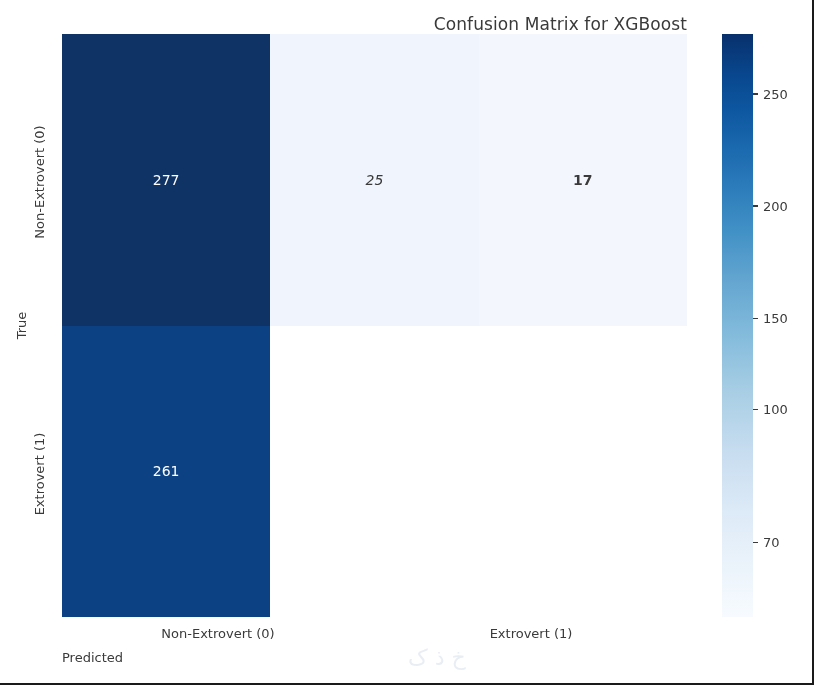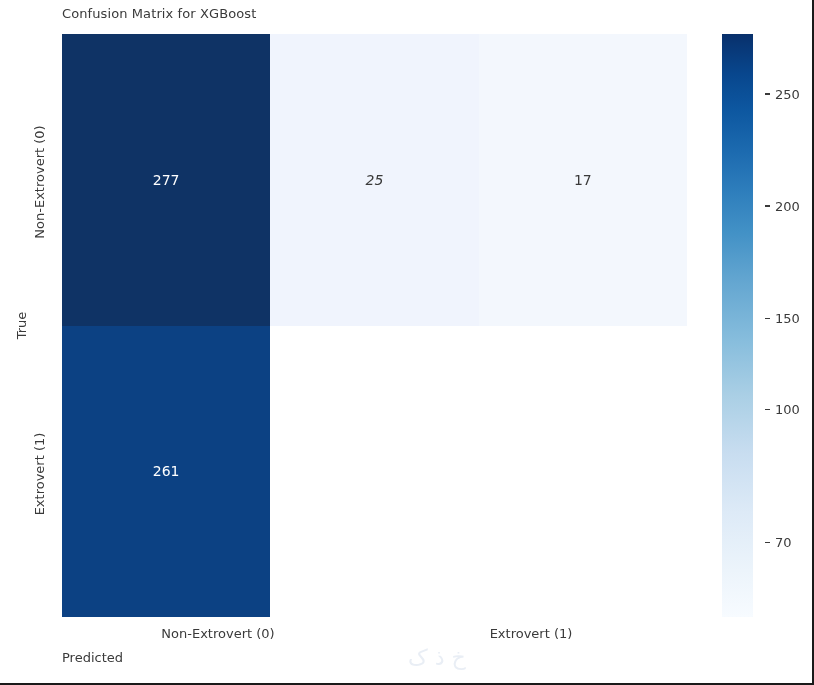--- a/index.html
+++ b/index.html
@@ -19,24 +19,24 @@
     overflow: hidden;
     box-sizing: border-box;
     border-right: 2px solid #1a1a1a;
     border-bottom: 2px solid #1a1a1a;
   }
 
   
   #chart-title {
     position: absolute;
     left: 62px;
-    top: 6px;
+    top: 14px;
     width: 625px;
-    text-align: left;
-    font-size: 13px;
+    text-align: right;
+    font-size: 17px;
     color: #3a3a3a;
     letter-spacing: 0.1px;
     white-space: nowrap;
   }
 
   
   #heatmap {
     position: absolute;
     left: 62px;
     top: 34px;
@@ -156,21 +156,20 @@
       #08478e 93%,
       #083776 98%,
       #08306b 100%);
   }
   .cb-tick {
     position: absolute;
     left: 31px;
     display: flex;
     align-items: center;
     white-space: nowrap;
-    padding-left: 12px;
   }
   .cb-tick .tickmark {
     display: block;
     width: 5px;
     height: 1.5px;
     background: #3a3a3a;
   }
   .cb-tick .ticktext {
     margin-left: 5px;
     font-size: 13px;
@@ -184,21 +183,21 @@
 
   <div id="chart-title">Confusion Matrix for XGBoost</div>
 
   <div id="heatmap">
     <div class="hm-cell" id="cell-0-0" style="background: rgb(15, 51, 101); color: rgb(255, 255, 255);">
       <span class="cellval">277</span>
     </div>
     <div class="hm-cell" id="cell-0-1" style="background: rgb(240, 244, 253); color: rgb(58, 58, 58); font-style: italic;">
       <span class="cellval">25</span>
     </div>
-    <div class="hm-cell" id="cell-1-0" style="background: rgb(243, 247, 253); color: rgb(58, 58, 58);">
+    <div class="hm-cell" id="cell-1-0" style="background: rgb(243, 247, 253); color: rgb(58, 58, 58); font-weight: bold;">
       <span class="cellval">17</span>
     </div>
     <div class="hm-cell" id="cell-1-1" style="background: rgb(12, 65, 131); color: rgb(255, 255, 255);">
       <span class="cellval">261</span>
     </div>
   </div>
 
   <div id="ylabel">True</div>
   <div class="ytick" id="ytick-0">Non-Extrovert (0)</div>
   <div class="ytick" id="ytick-1">Extrovert (1)</div>

